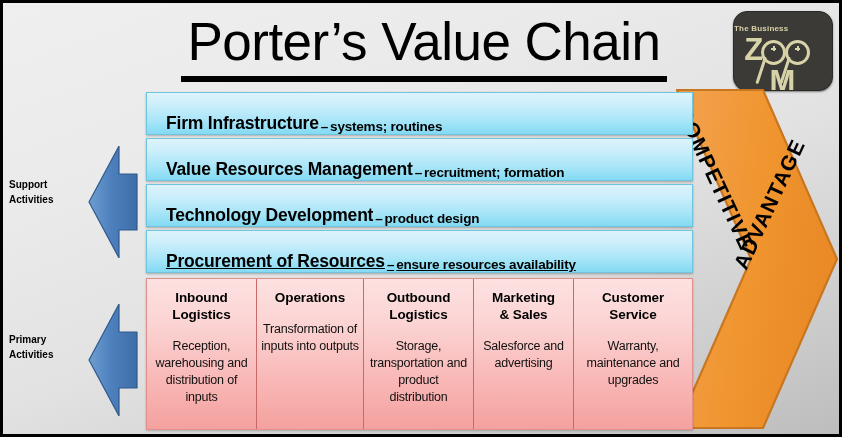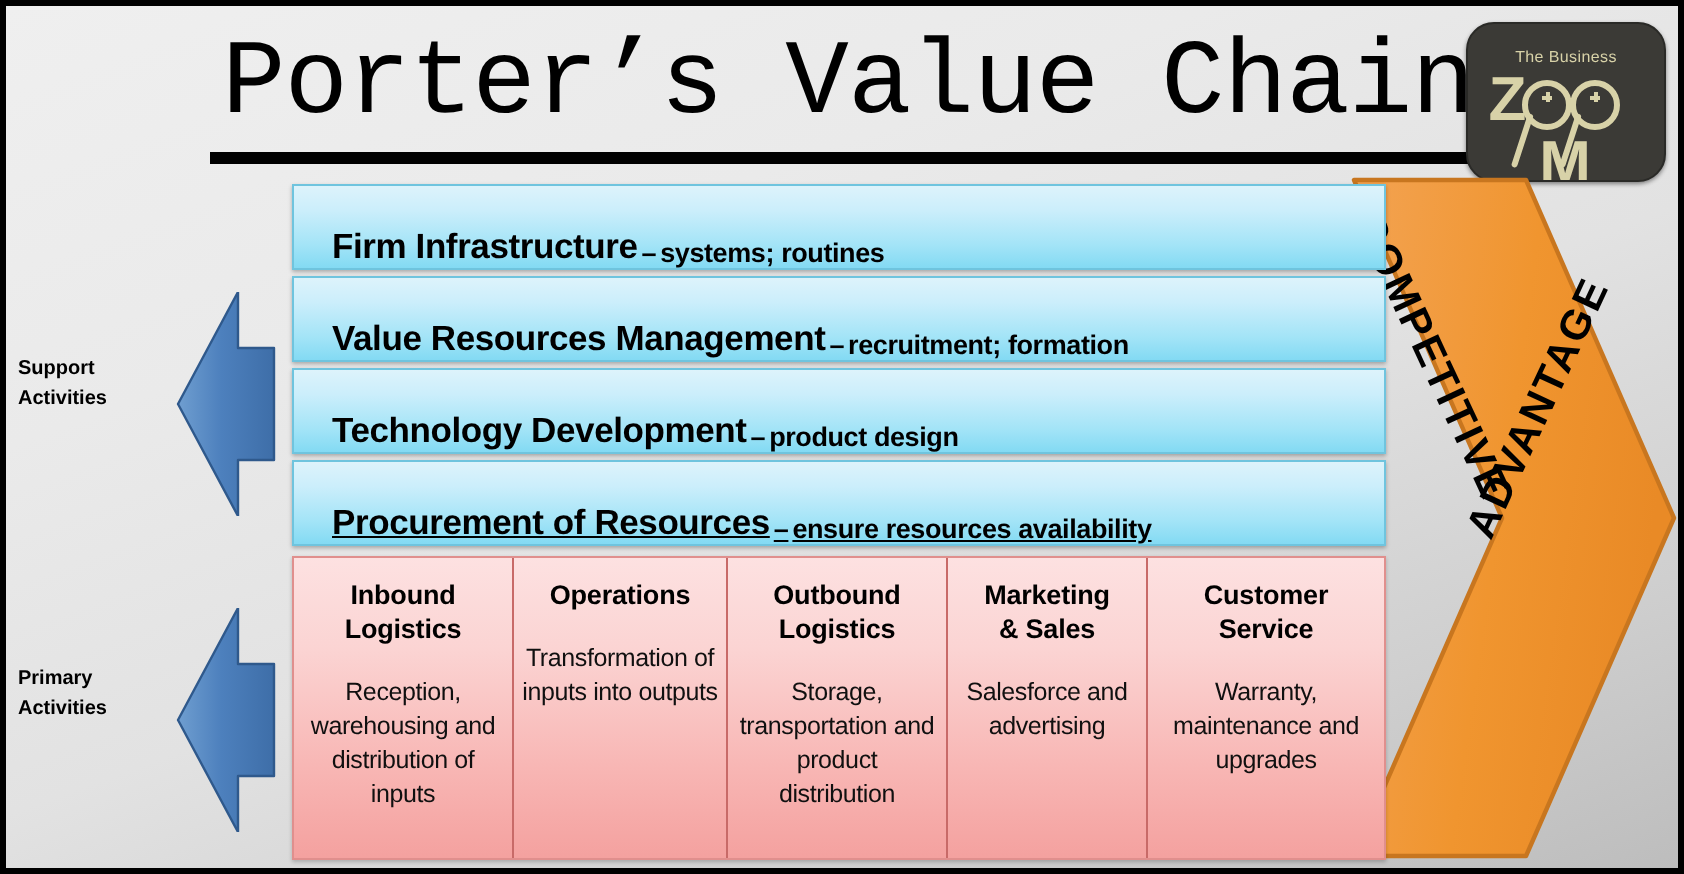--- a/index.html
+++ b/index.html
@@ -25,21 +25,21 @@
   #title-wrap {
     position: absolute;
     left: 0;
     top: 8px;
     width: 842px;
     text-align: center;
     pointer-events: none;
   }
   #title-text {
     display: inline-block;
-    font-family: Liberation Mono, monospace;
+    font-family: Liberation Sans, sans-serif;
     font-size: 53px;
     line-height: 62px;
     font-weight: 400;
     color: #000000;
     letter-spacing: -0.5px;
     padding: 0 6px 3px 6px;
     border-bottom: 6px solid #000000;
   }
 
   
@@ -52,23 +52,23 @@
     border-radius: 14px;
     background: #3b3a36;
     border: 1px solid #2a2a27;
     box-shadow: 0 1px 2px rgba(0,0,0,.45);
     overflow: hidden;
   }
   #logo-tag {
     position: absolute;
     left: 0; top: 12px;
     width: 98px;
-    text-align: center;
+    text-align: left;
     font-size: 8px;
-    font-weight: normal;
+    font-weight: bold;
     color: #d8d2a8;
     letter-spacing: .2px;
   }
   #logo-zoom {
     position: absolute;
     left: 0; top: 22px;
     width: 98px;
     text-align: center;
     font-size: 31px;
     font-weight: bold;

